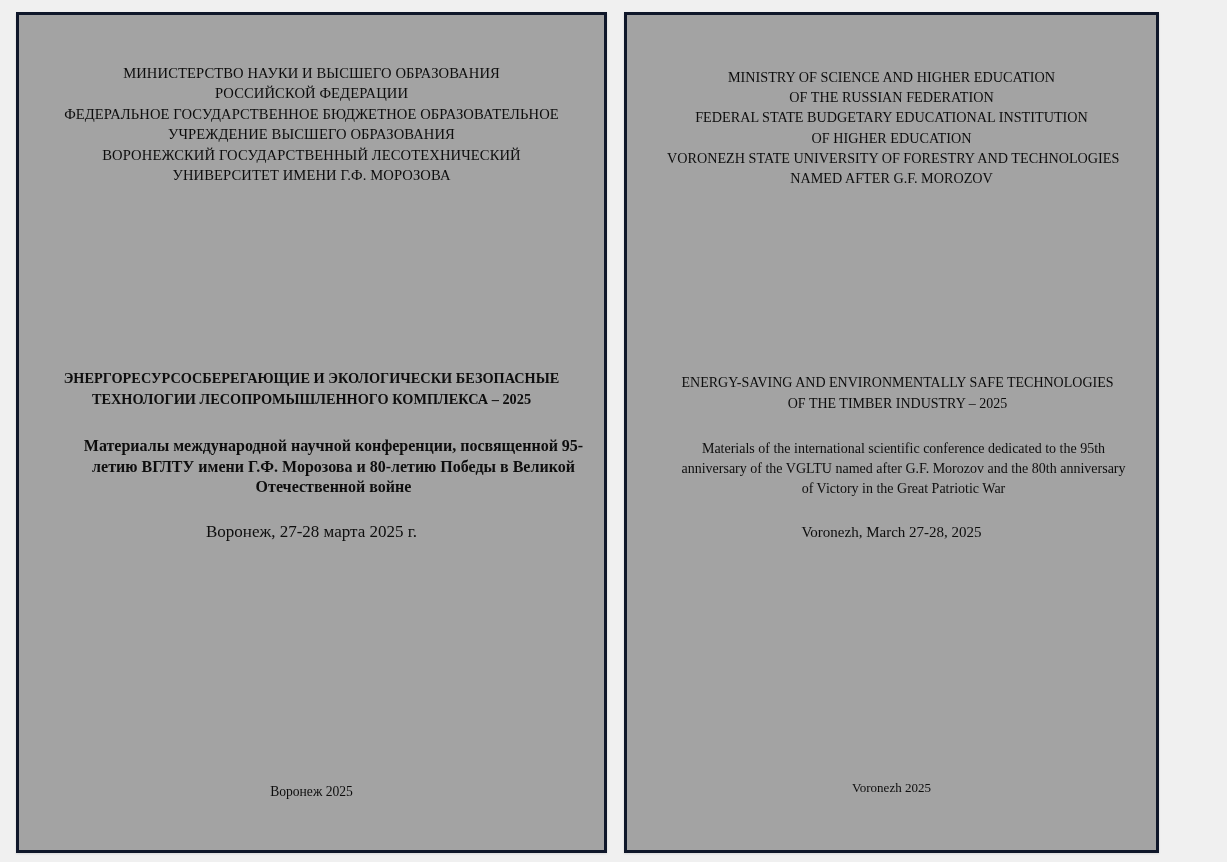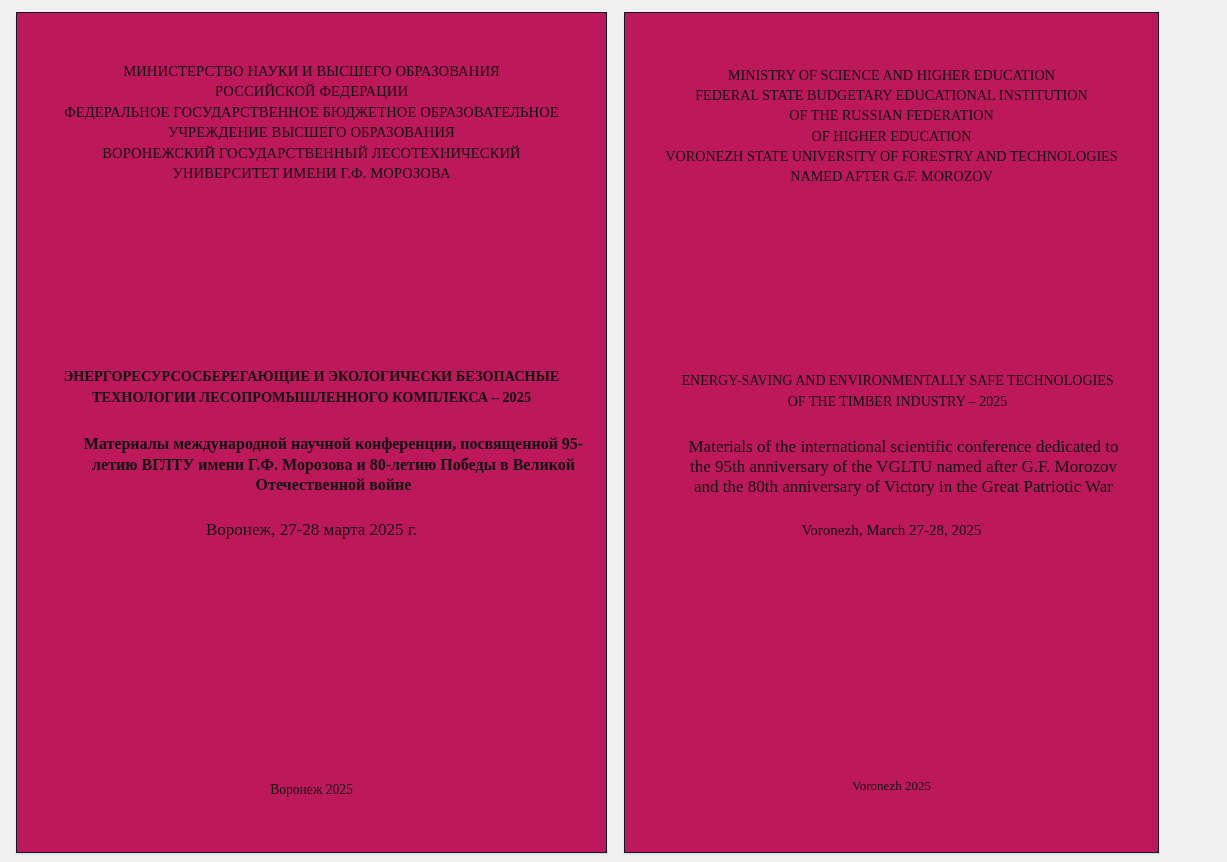--- a/index.html
+++ b/index.html
@@ -15,22 +15,22 @@
     display: flex;
     flex-direction: row;
     align-items: flex-start;
     gap: 17px;
     padding: 12px 0 0 16px;
     box-sizing: border-box;
     width: 1227px;
     height: 862px;
   }
   .page {
-    background: #be185d;
-    border: 1px solid #0f172a;
+    background: #a3a3a3;
+    border: 3px solid #0f172a;
     box-shadow: 0 1px 2px rgba(0,0,0,0.10);
     box-sizing: border-box;
     position: relative;
   }
   .page-ru {
     width: 591px;
     height: 841px;
     padding: 48px 40px 24px 40px;
   }
   .page-en {
@@ -88,21 +88,21 @@
   }
   .en-header div { white-space: nowrap; }
   .en-title {
     font-size: 14px;
     line-height: 21px;
     color: #0d0d0d;
     margin-top: 184px;
     padding: 0 6px;
   }
   .en-subtitle {
-    font-size: 17px;
+    font-size: 14px;
     line-height: 19.8px;
     color: #0d0d0d;
     margin-top: 25px;
     padding: 0 12px;
   }
   .en-place {
     font-size: 15px;
     line-height: 20px;
     color: #0d0d0d;
     margin-top: 23px;
@@ -137,22 +137,22 @@
     <div class="block center ru-subtitle">Материалы международной научной конференции, посвященной 95-летию ВГЛТУ имени Г.Ф. Морозова и 80-летию Победы в Великой Отечественной войне</div>
 
     <div class="block center ru-place">Воронеж, 27-28 марта 2025 г.</div>
 
     <div class="ru-footer">Воронеж 2025</div>
   </div>
 
   <div class="page page-en">
     <div class="block center en-header">
       <div>MINISTRY OF SCIENCE AND HIGHER EDUCATION</div>
+      <div>OF THE RUSSIAN FEDERATION</div>
       <div>FEDERAL STATE BUDGETARY EDUCATIONAL INSTITUTION</div>
-      <div>OF THE RUSSIAN FEDERATION</div>
       <div>OF HIGHER EDUCATION</div>
       <div>VORONEZH STATE UNIVERSITY OF FORESTRY AND TECHNOLOGIES</div>
       <div>NAMED AFTER G.F. MOROZOV</div>
     </div>
 
     <div class="block center en-title">ENERGY-SAVING AND ENVIRONMENTALLY SAFE TECHNOLOGIES OF THE TIMBER INDUSTRY – 2025</div>
 
     <div class="block center en-subtitle">Materials of the international scientific conference dedicated to the 95th anniversary of the VGLTU named after G.F. Morozov and the 80th anniversary of Victory in the Great Patriotic War</div>
 
     <div class="block center en-place">Voronezh, March 27-28, 2025</div>

